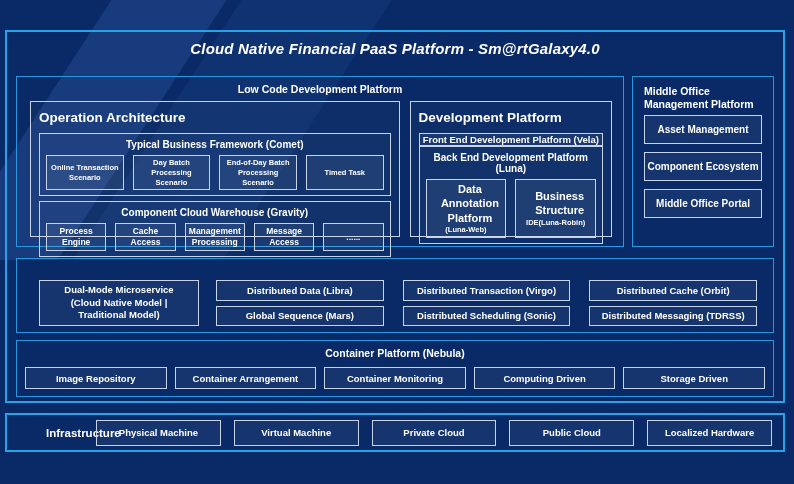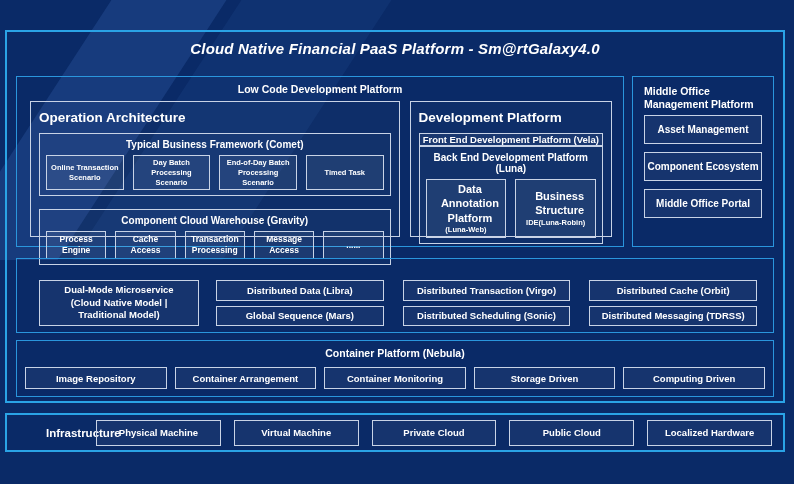--- a/index.html
+++ b/index.html
@@ -30,21 +30,21 @@
   .section-label { text-align:center; font-size:10.5px; padding-top:6px; }
 
   .lowcode { flex:1; }
   .lowcode-row { position:absolute; left:13px; right:11px; top:24px; bottom:9px; display:flex; gap:10px; }
 
   .panel { border:1px solid #c8d3e6; background:rgba(255,255,255,0.02); display:flex; flex-direction:column; padding:5px 8px 7px 8px; }
   .oparch { width:63.5%; }
   .panel-title { text-align:left; font-size:13.5px; margin:3px 0 8px 0; }
 
   .groupbox { border:1px solid #c8d3e6; background:rgba(255,255,255,0.02); flex:1; display:flex; flex-direction:column; padding:3px 6px 5px 6px; }
-  .groupbox + .groupbox { margin-top:13px; }
+  .groupbox + .groupbox { margin-top:5px; }
   .group-label { text-align:center; font-size:10px; margin:2px 0 5px 0; }
   .chip-row { flex:1; display:flex; gap:9px; }
   .chip {
     flex:1; border:1px solid #c8d3e6; background:rgba(255,255,255,0.06);
     display:flex; align-items:center; justify-content:center; text-align:center;
     font-size:7.5px; line-height:1.3; padding:2px 3px;
   }
   .chip-lg { font-size:8.5px; }
 
   .devplat { flex:1; }
@@ -122,21 +122,21 @@
               <div class="chip">Day Batch Processing Scenario</div>
               <div class="chip">End-of-Day Batch Processing Scenario</div>
               <div class="chip">Timed Task</div>
             </div>
           </div>
           <div class="groupbox">
             <div class="group-label">Component Cloud Warehouse (Gravity)</div>
             <div class="chip-row">
               <div class="chip chip-lg">Process Engine</div>
               <div class="chip chip-lg">Cache Access</div>
-              <div class="chip chip-lg">Transaction Processing</div>
+              <div class="chip chip-lg">Management Processing</div>
               <div class="chip chip-lg">Message Access</div>
               <div class="chip chip-lg">......</div>
             </div>
           </div>
         </div>
 
         <div class="panel devplat">
           <div class="panel-title">Development Platform</div>
           <div class="front-box">Front End Development Platform (Vela)</div>
           <div class="groupbox backend">
@@ -184,22 +184,22 @@
       </div>
     </div>
   </div>
 
   <div class="section nebula">
     <div class="section-label">Container Platform (Nebula)</div>
     <div class="neb-row">
       <div class="neb-box">Image Repository</div>
       <div class="neb-box">Container Arrangement</div>
       <div class="neb-box">Container Monitoring</div>
+      <div class="neb-box">Computing Driven</div>
       <div class="neb-box">Storage Driven</div>
-      <div class="neb-box">Computing Driven</div>
     </div>
   </div>
 
 </div>
 
 <div class="infra">
   <div class="infra-label">Infrastructure</div>
   <div class="infra-boxes">
     <div class="infra-box">Physical Machine</div>
     <div class="infra-box">Virtual Machine</div>

